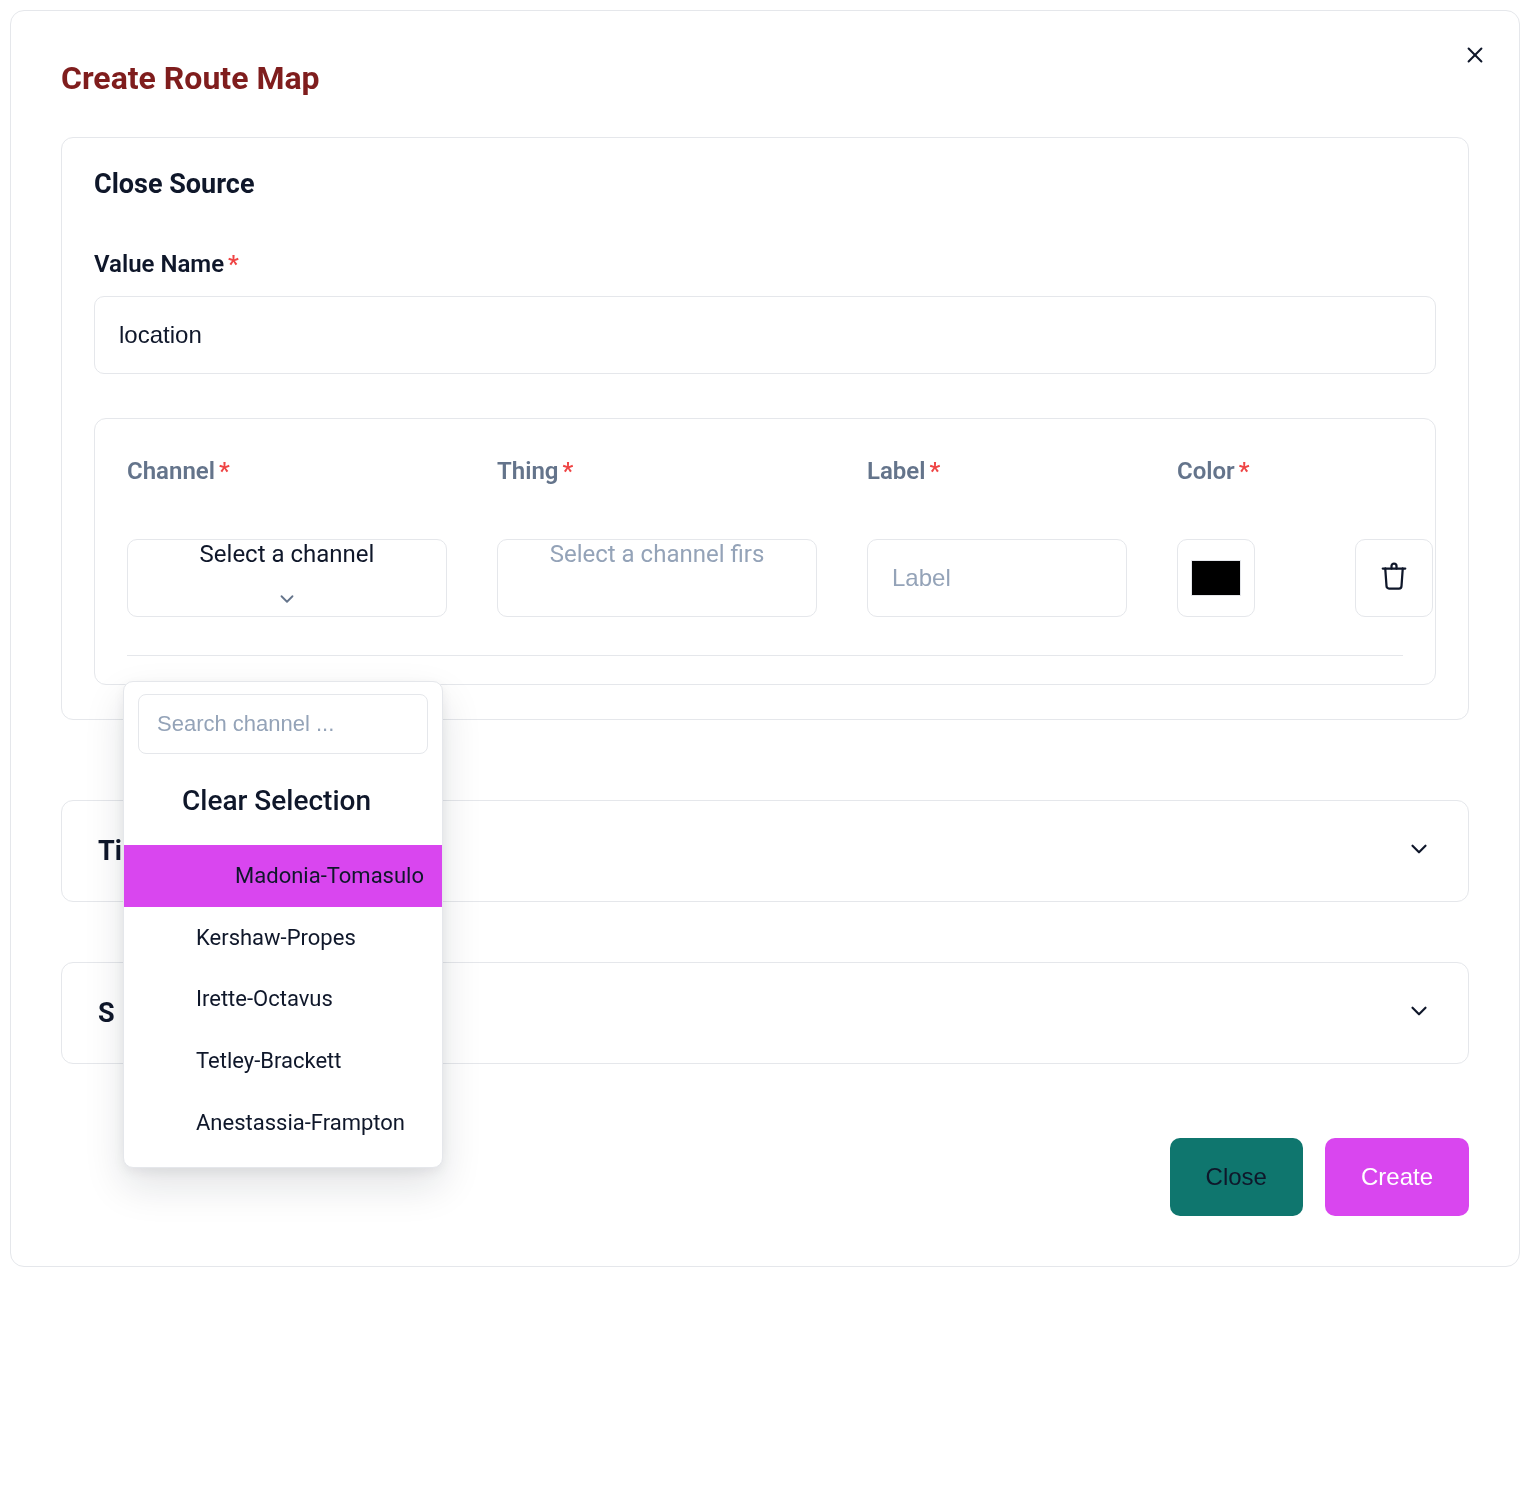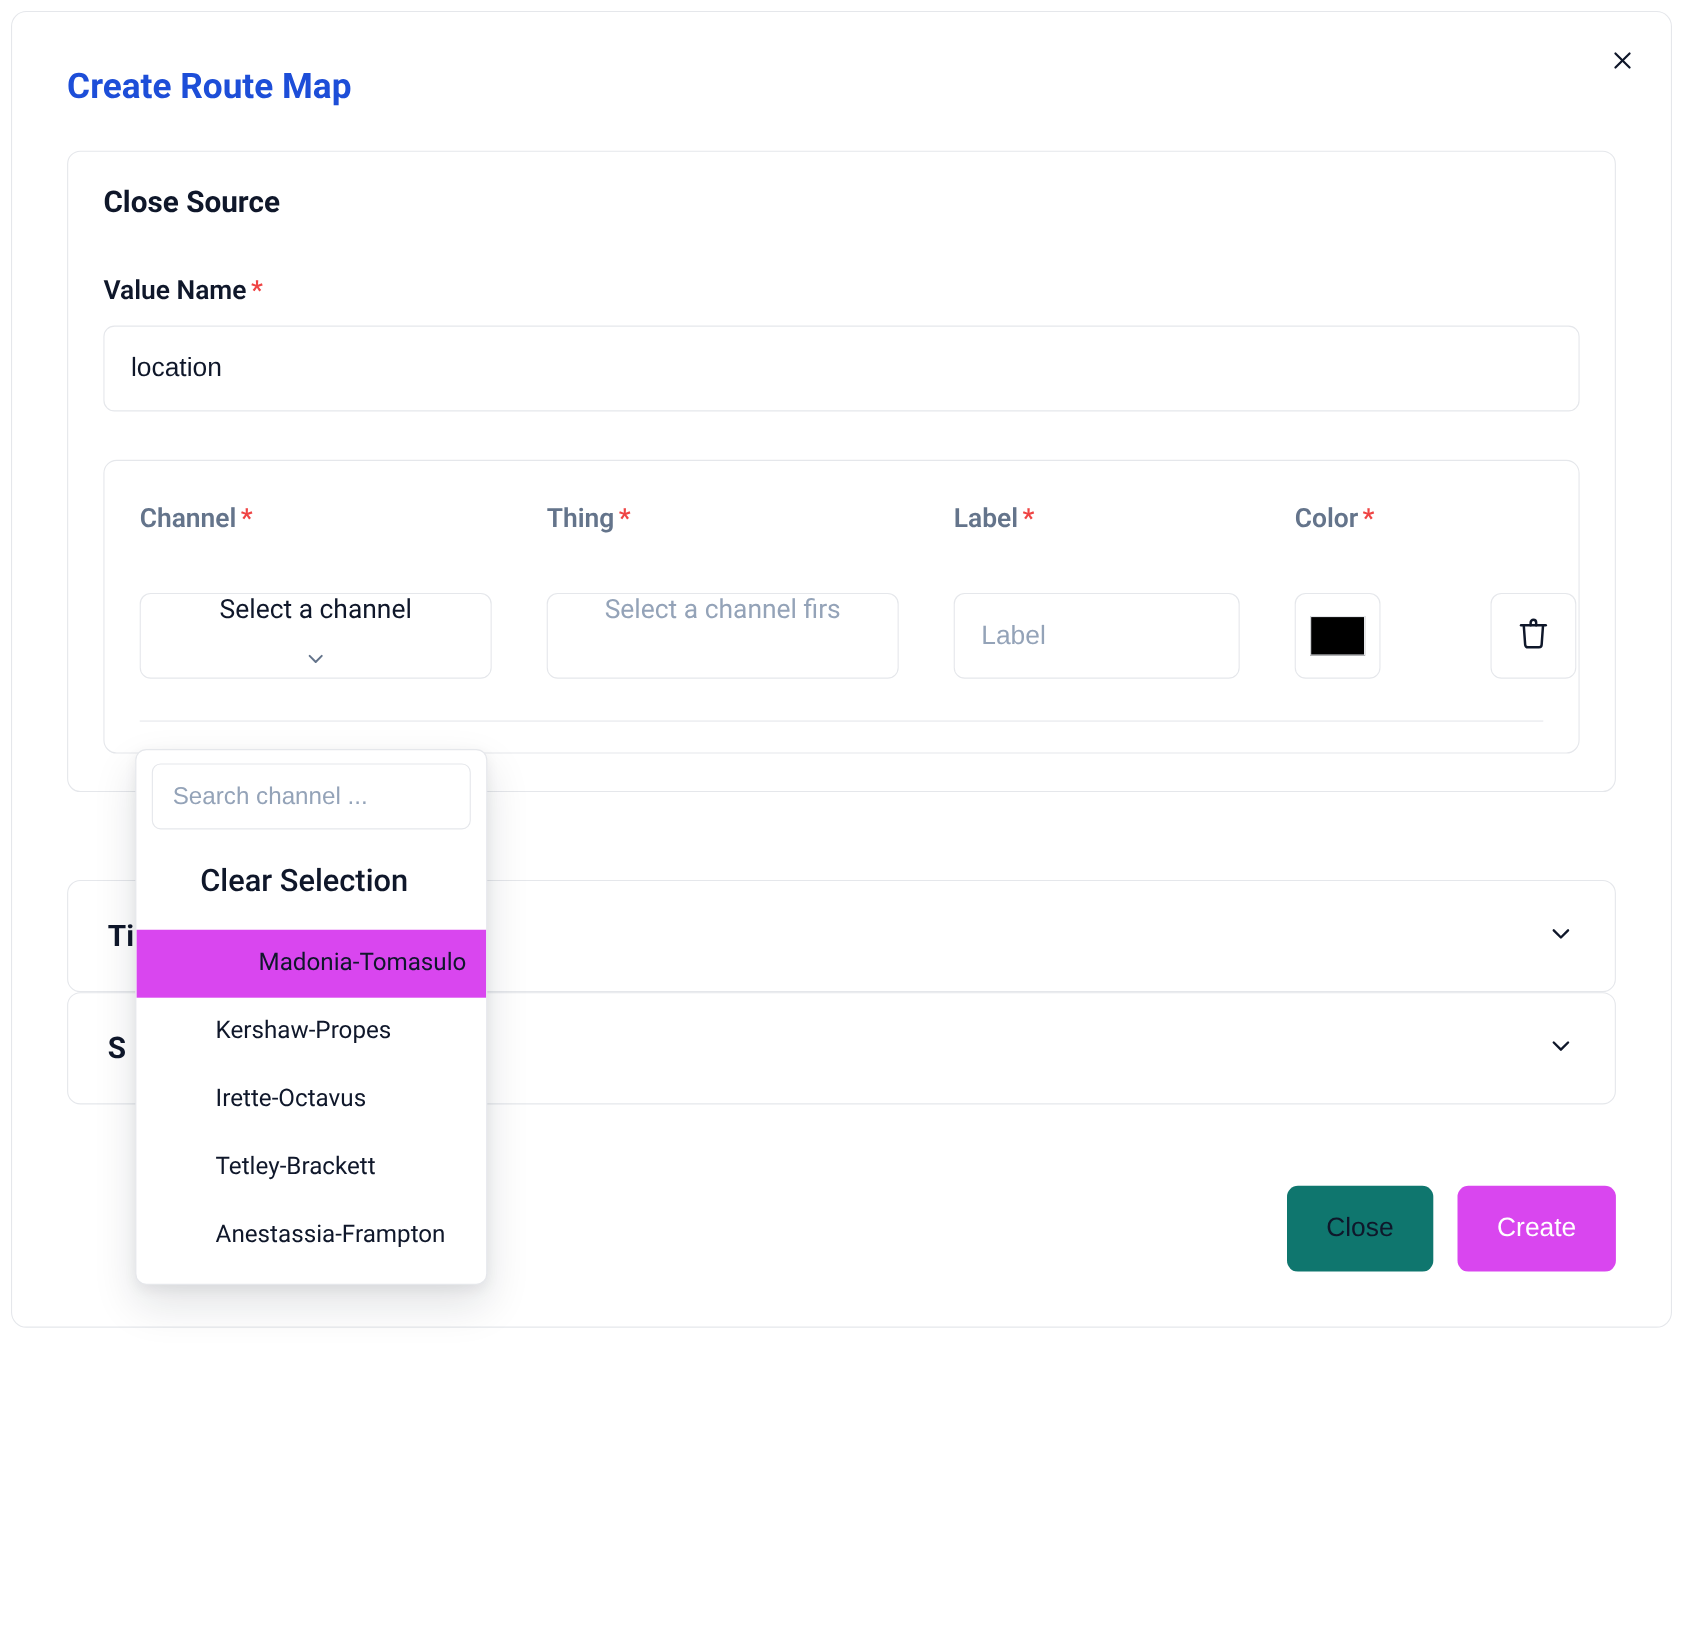--- a/index.html
+++ b/index.html
@@ -24,21 +24,21 @@
   }
   .modal-header {
     display: flex;
     align-items: center;
     justify-content: space-between;
     padding: 24px 0 40px 0;
   }
   .modal-title {
     font-size: 32px;
     font-weight: 700;
-    color: #1d4ed8;
+    color: #7f1d1d;
   }
   .close-x {
     position: absolute;
     top: 28px;
     right: 28px;
     width: 32px;
     height: 32px;
     display: flex;
     align-items: center;
     justify-content: center;
@@ -227,20 +227,21 @@
     background: #f1f5f9;
   }
   .acc-panel {
     border: 1px solid #e5e7eb;
     border-radius: 12px;
     height: 102px;
     display: flex;
     align-items: center;
     justify-content: space-between;
     padding: 0 36px;
+    margin-bottom: 60px;
     position: relative;
   }
   .acc-title {
     font-size: 27px;
     font-weight: 700;
     color: #0f172a;
   }
   .footer {
     display: flex;
     justify-content: flex-end;

